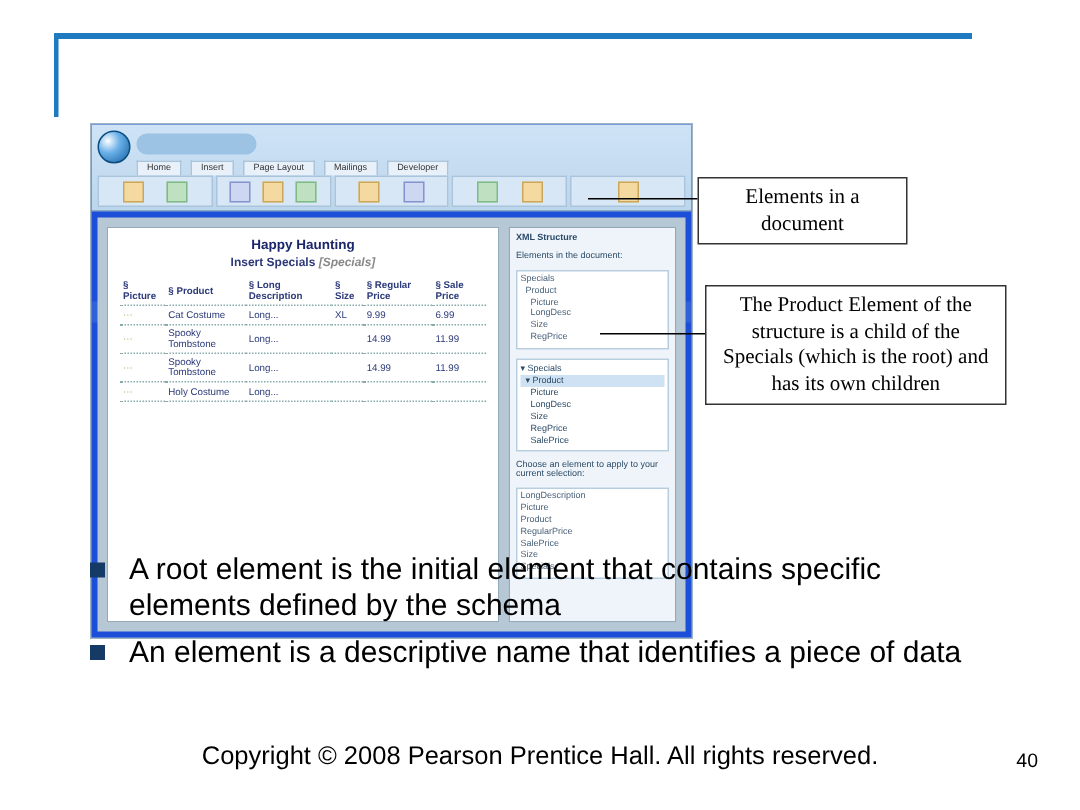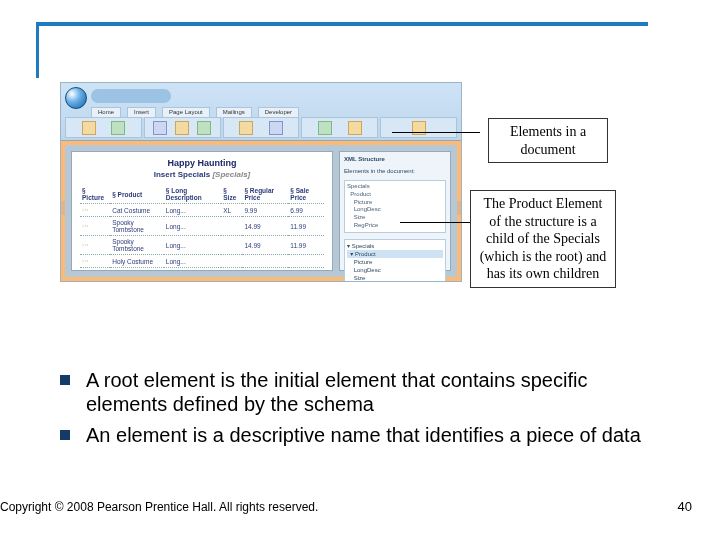--- a/index.html
+++ b/index.html
@@ -2,21 +2,21 @@
 <html><head>
 <meta charset="utf-8">
 <style>
   * { box-sizing: border-box; margin: 0; padding: 0; }
   html, body { width: 720px; height: 540px; font-family: Arial, sans-serif; background: #fff; color: #000; }
   .slide { position: relative; width: 720px; height: 540px; }
   .top-rule { position: absolute; left: 36px; top: 22px; width: 612px; height: 4px; background: #1f7bbf; }
   .left-rule { position: absolute; left: 36px; top: 22px; width: 3px; height: 56px; background: #1f7bbf; }
 
   
-  .shot { position: absolute; left: 60px; top: 82px; width: 402px; height: 200px; background: #fdba74; border: 1px solid #9db4c7; font-size: 6px; color: #333; overflow: hidden; }
+  .shot { position: absolute; left: 60px; top: 82px; width: 402px; height: 344px; background: #1d4ed8; border: 1px solid #9db4c7; font-size: 6px; color: #333; overflow: hidden; }
   .ribbon { height: 58px; background: linear-gradient(#cfe3f6,#bcd6ec); border-bottom: 1px solid #8aa9c6; position: relative; }
   .orb { position:absolute; left:4px; top:4px; width:22px; height:22px; border-radius:50%; background: radial-gradient(circle at 30% 30%, #fff, #6bb0e8 40%, #1360a0); border:1px solid #0b4d80;}
   .qat { position:absolute; left:30px; top:6px; width:80px; height:14px; background:#9cc2e4; border-radius:7px;}
   .ribbon-tabs { position:absolute; left:30px; top:24px; right:4px; height:10px; display:flex; gap:6px; }
   .ribbon-tabs span { background:#e8f1fa; padding:0 6px; border:1px solid #a9c4db; border-bottom:none; font-size:6px; line-height:9px;}
   .ribbon-groups{ position:absolute; left:4px; right:4px; top:34px; bottom:2px; display:flex; gap:2px;}
   .rgrp{ flex:1; background:#d7e7f5; border:1px solid #a9c4db; display:flex; align-items:center; justify-content:space-evenly;}
   .rbtn{ width:14px; height:14px; background:#f4d9a0; border:1px solid #caa75d;}
   .rbtn.b{ background:#bfe1c2; border-color:#7fb987;}
   .rbtn.c{ background:#cdd7f2; border-color:#8594cf;}
@@ -33,33 +33,33 @@
   .taskpane{ width:112px; background:#eef4fa; margin:6px 6px 6px 0; border:1px solid #94a9ba; padding:4px; font-size:6px; color:#2b4a66; display:flex; flex-direction:column; gap:6px;}
   .tp-title{ font-weight:bold;}
   .tp-box{ border:1px solid #b7cde0; background:#fff; padding:2px; line-height:1.3; color:#4a627a;}
   .tp-tree{ border:1px solid #b7cde0; background:#fff; padding:2px; line-height:1.35;}
   .hl{ background:#cfe2f3;}
   .tree-line{ white-space:pre;}
   .sel-band{ position:absolute; left:0; right:0; height:14px; top:118px; background:rgba(120,170,220,.22);}
 
   
   .callout{ position:absolute; border:1px solid #333; background:#fff; font-family:"Times New Roman",serif; font-size:14px; text-align:center; padding:4px 6px; line-height:1.25;}
-  .c1{ left:488px; top:118px; width:120px;}
-  .c2{ left:470px; top:190px; width:146px;}
+  .c1{ left:465px; top:118px; width:140px;}
+  .c2{ left:470px; top:190px; width:201px;}
   .leader{ position:absolute; background:#000; height:1px;}
   .l1{ left:392px; top:132px; width:88px;}
   .l2{ left:400px; top:222px; width:70px;}
 
   
   .bullets{ position:absolute; left:60px; right:54px; top:368px; font-size:20px; line-height:1.22;}
   .bullets .row{ display:flex; gap:16px; margin-bottom:6px;}
   .sq{ width:10px; height:10px; background:#163a66; margin-top:7px; flex:0 0 auto;}
   .btxt{ flex:1;}
 
-  .copyright{ position:absolute; left:0; right:0; bottom:26px; text-align:left; font-size:12px;}
+  .copyright{ position:absolute; left:0; right:0; bottom:26px; text-align:center; font-size:17px;}
   .pagenum{ position:absolute; right:28px; bottom:26px; font-size:13px;}
 </style>
 </head>
 <body>
 
 <div class="slide">
   <div class="top-rule"></div>
   <div class="left-rule"></div>
 
   <div class="shot">

